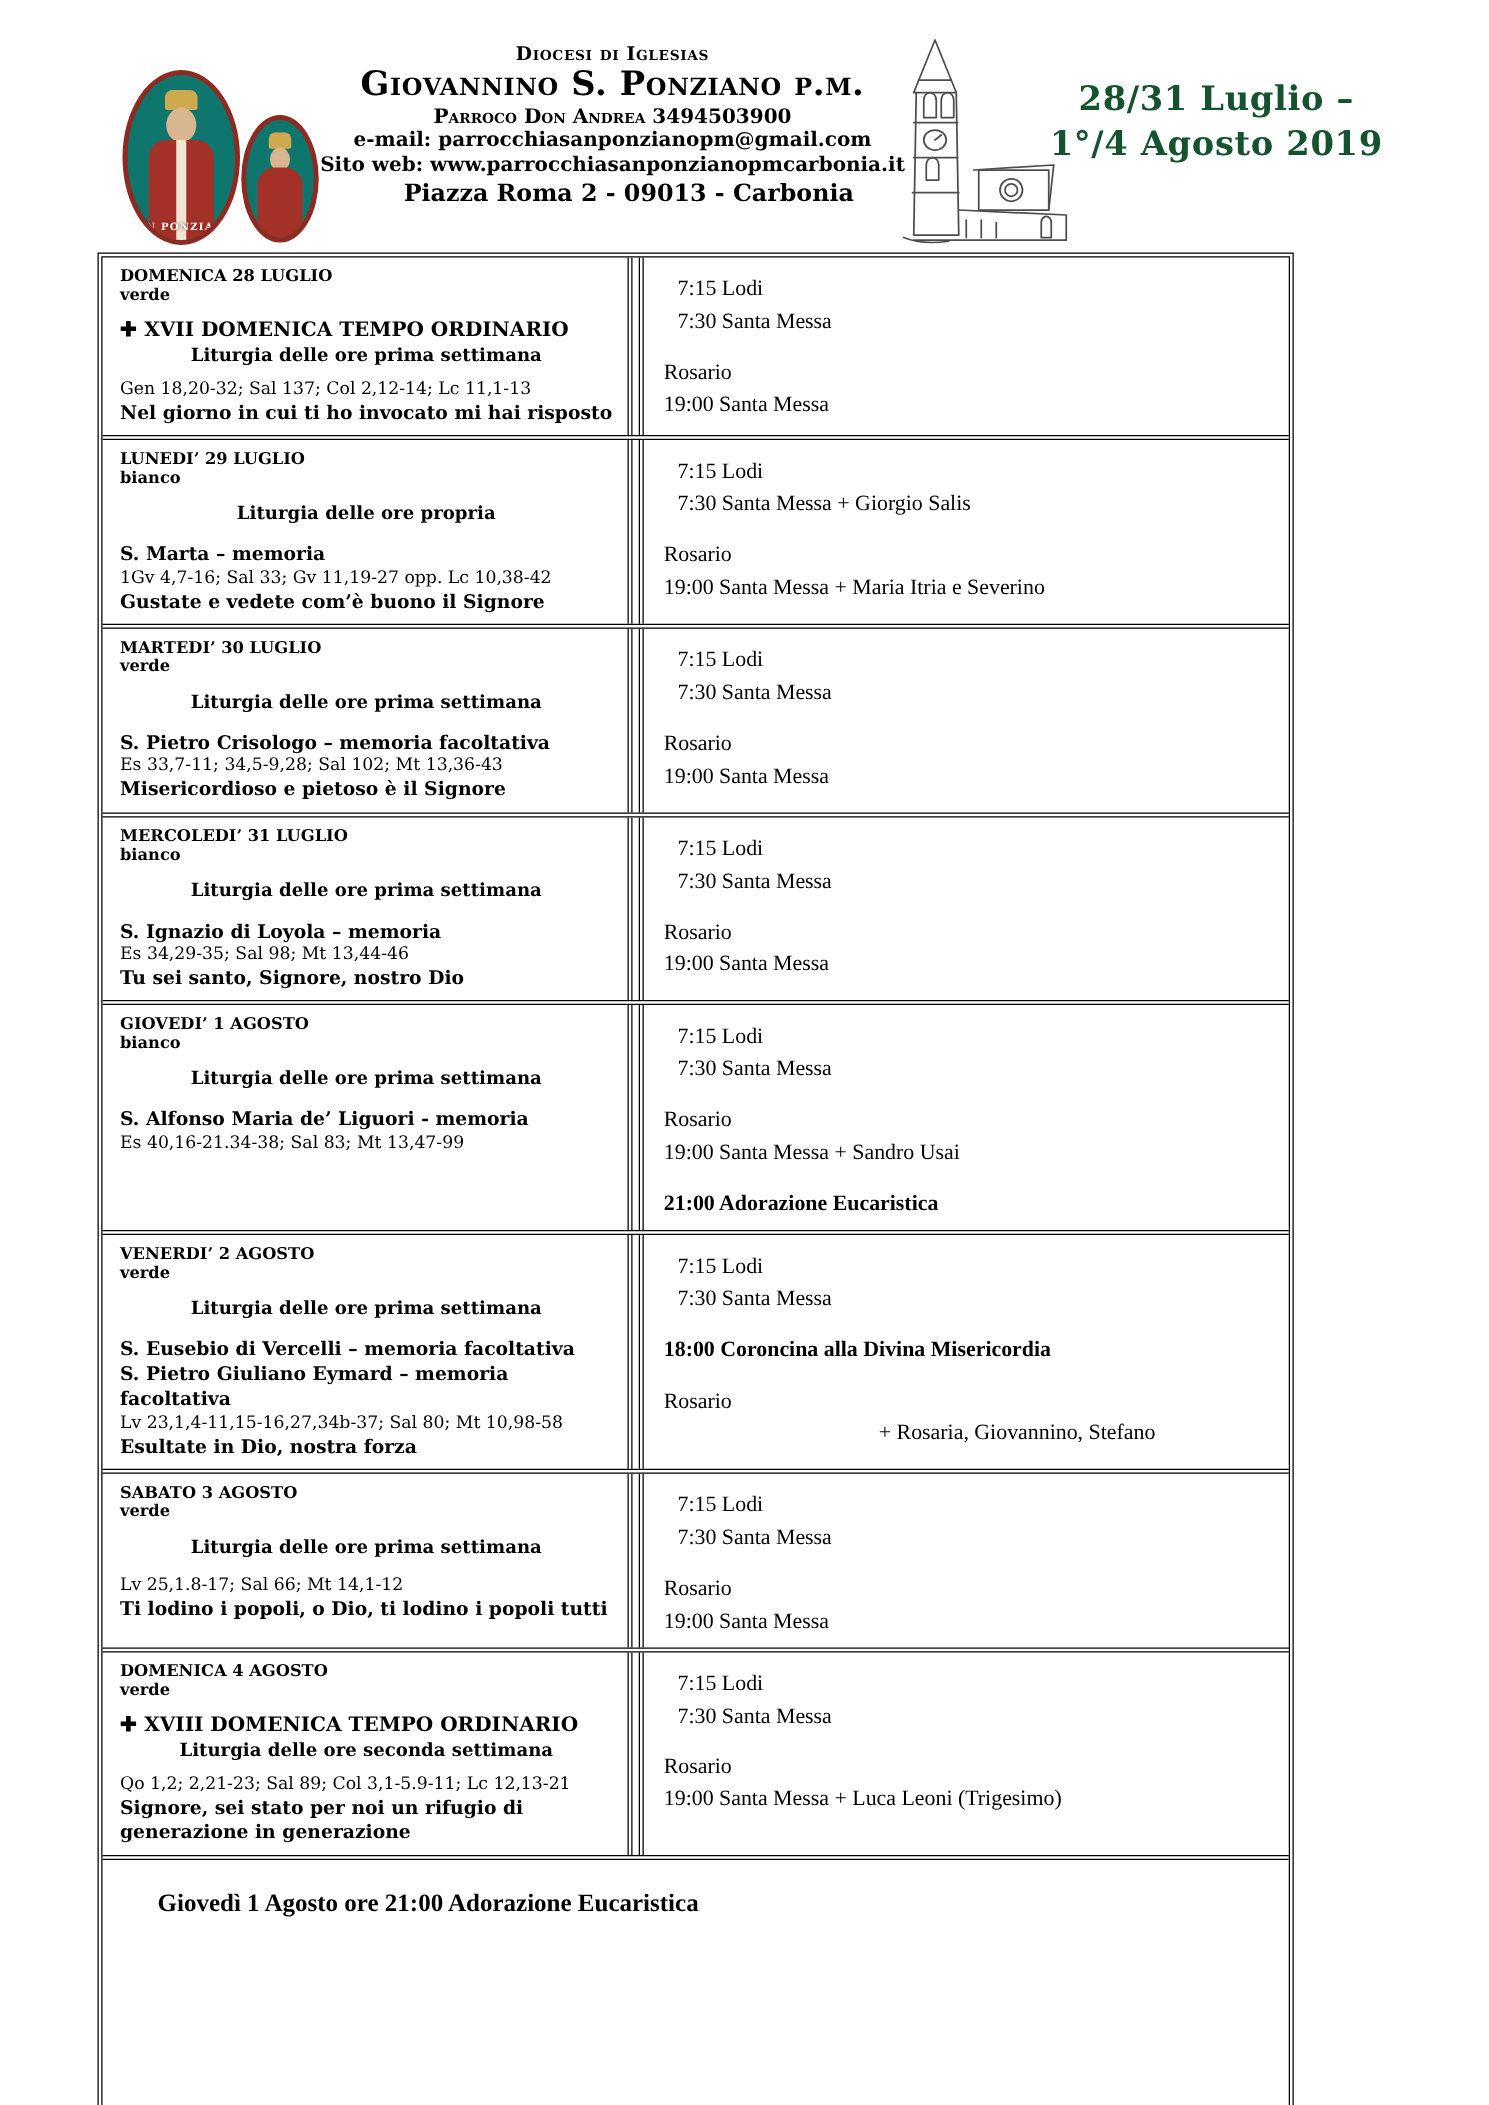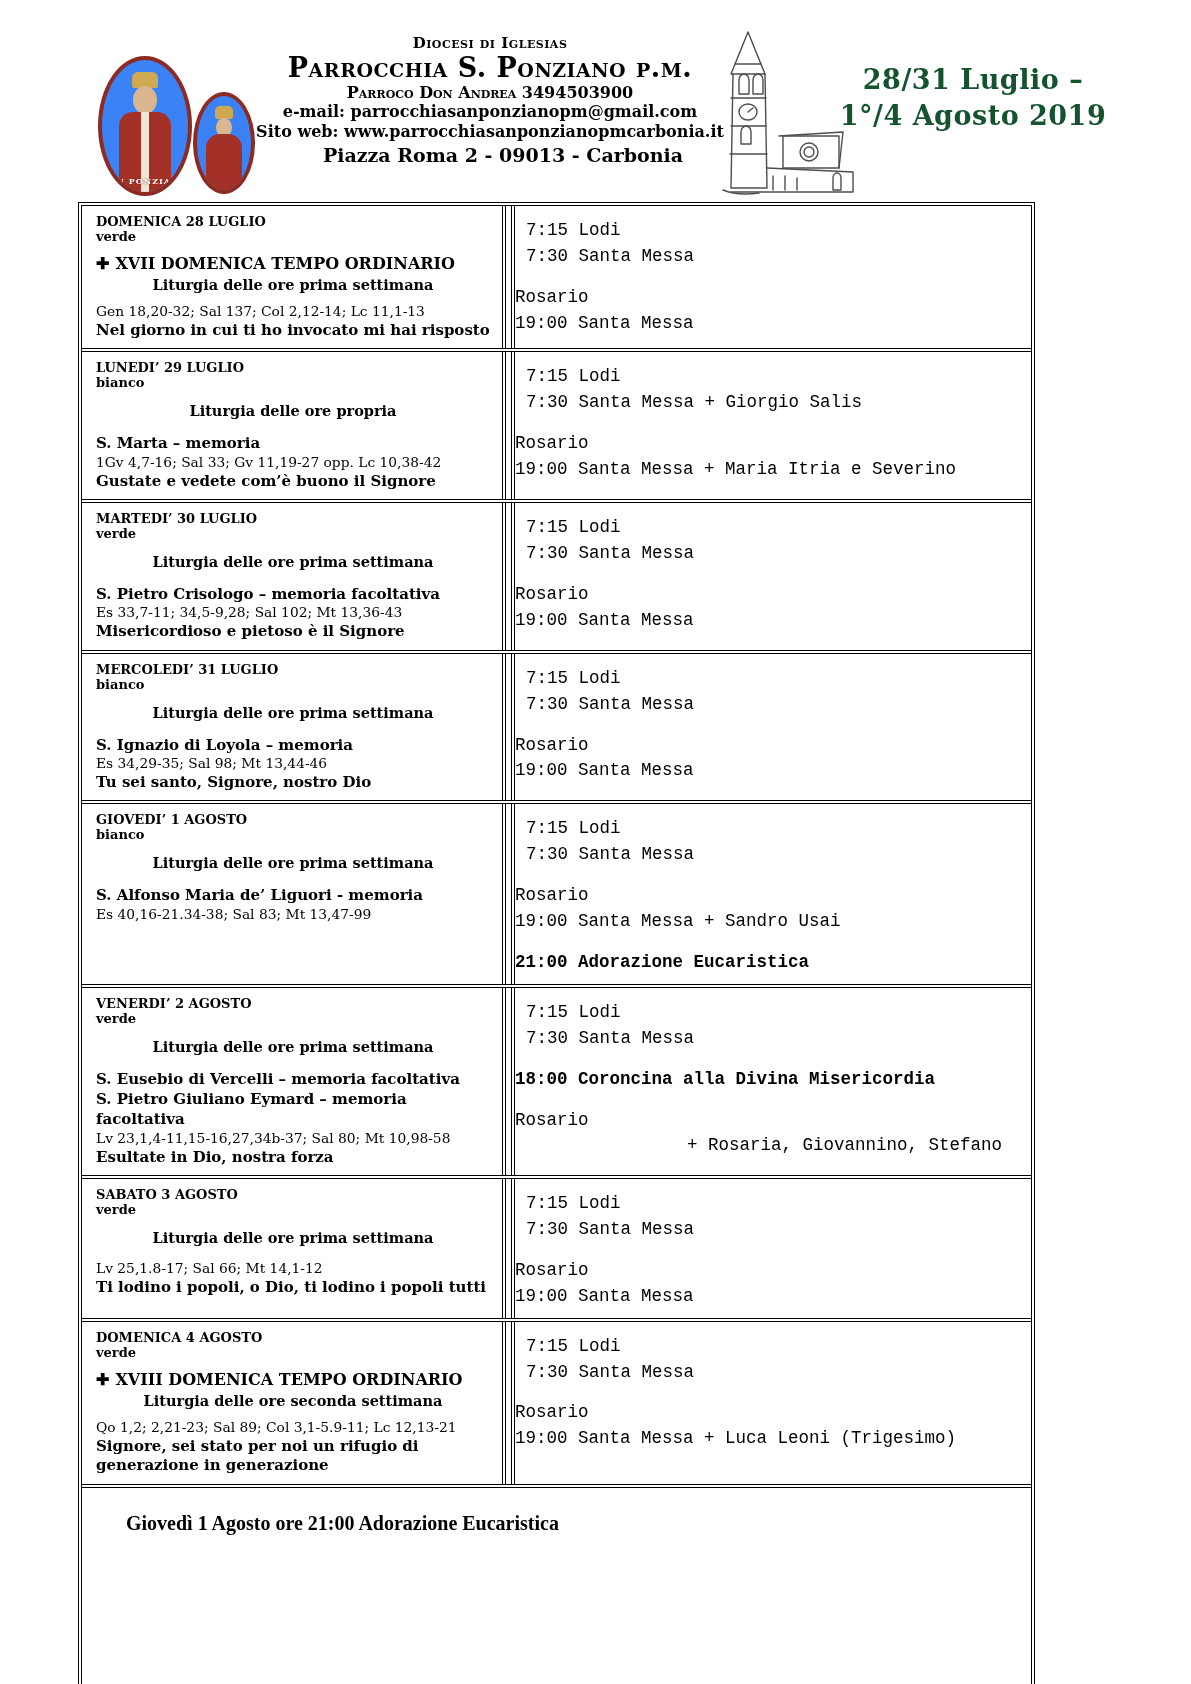--- a/index.html
+++ b/index.html
@@ -8,21 +8,21 @@
     width:1191px; height:1684px;
     background:#ffffff; color:#000;
     font-family:"DejaVu Serif", serif;
     position:relative;
   }
 
   
   .page-header { position:relative; width:1191px; height:202px; }
 
   .medallion { position:absolute; border-radius:50%; border:4px solid #8d2a22;
-    background:#3b82f6; overflow:hidden; }
+    background:#0f766e; overflow:hidden; }
   .medallion.big { left:98px; top:56px; width:94px; height:140px; }
   .medallion.small { left:193px; top:92px; width:62px; height:102px; }
   .statue-head { position:absolute; left:50%; transform:translateX(-50%);
     background:#d9b68f; border-radius:50%; }
   .big .statue-head { top:26px; width:24px; height:28px; }
   .small .statue-head { top:22px; width:16px; height:19px; }
   .statue-crown { position:absolute; left:50%; transform:translateX(-50%);
     background:#cfa94f; }
   .big .statue-crown { top:12px; width:26px; height:16px; border-radius:6px 6px 2px 2px; }
   .small .statue-crown { top:10px; width:18px; height:13px; border-radius:5px 5px 2px 2px; }
@@ -49,22 +49,22 @@
     text-align:center; font-weight:bold; font-size:27px; line-height:1.35;
     letter-spacing:.5px; }
 
   
   .sched-table { position:absolute; left:78px; top:202px; width:957px;
     border:4px double #000; background:#fff; }
   .row { display:grid; grid-template-columns:424px 1fr; column-gap:5px; }
   .row + .row, .table-footer { border-top:4px double #000; }
   .cell { padding:8px 12px 8px 14px; }
   .cell-left  { border-right:4px double #000; }
-  .cell-right { border-left:4px double #000; padding-top:12px; padding-left:0;
-    font-family:Liberation Mono, monospace; font-size:17.5px; line-height:1.48; }
+  .cell-right { border-left:4px double #000; padding-top:12px; padding-left:16px;
+    font-family:Liberation Serif, serif; font-size:17.5px; line-height:1.48; }
 
   .row:nth-child(1) .cell { min-height:142px; }
   .row:nth-child(2) .cell { min-height:132px; }
   .row:nth-child(3) .cell { min-height:132px; }
   .row:nth-child(4) .cell { min-height:132px; }
   .row:nth-child(5) .cell { min-height:152px; }
   .row:nth-child(6) .cell { min-height:172px; }
   .row:nth-child(7) .cell { min-height:120px; }
   .row:nth-child(8) .cell { min-height:152px; }
 
@@ -102,21 +102,21 @@
   </div>
 
   <div class="medallion small">
     <div class="statue-crown"></div>
     <div class="statue-head"></div>
     <div class="statue-body"></div>
   </div>
 
   <div class="title-block">
     <div class="t-diocese">Diocesi di Iglesias</div>
-    <div class="t-parish">Parrocchia S. Ponziano p.m.</div>
+    <div class="t-parish">Giovannino S. Ponziano p.m.</div>
     <div class="t-pastor">Parroco Don Andrea 3494503900</div>
     <div class="t-email">e-mail: parrocchiasanponzianopm@gmail.com</div>
     <div class="t-web">Sito web: www.parrocchiasanponzianopmcarbonia.it</div>
     <div class="t-address">Piazza Roma 2 - 09013 - Carbonia</div>
   </div>
 
   <svg class="church-sketch" width="175" height="168" viewBox="0 0 175 168" fill="none" stroke="#4d4d4d" stroke-width="1.4" stroke-linejoin="round" stroke-linecap="round">
     <polygon points="38,46 55,4 72,46"></polygon>
     <line x1="42" y1="36" x2="68" y2="36"></line>
     <polyline points="40,46 38,160 74,160 72,46"></polyline>

